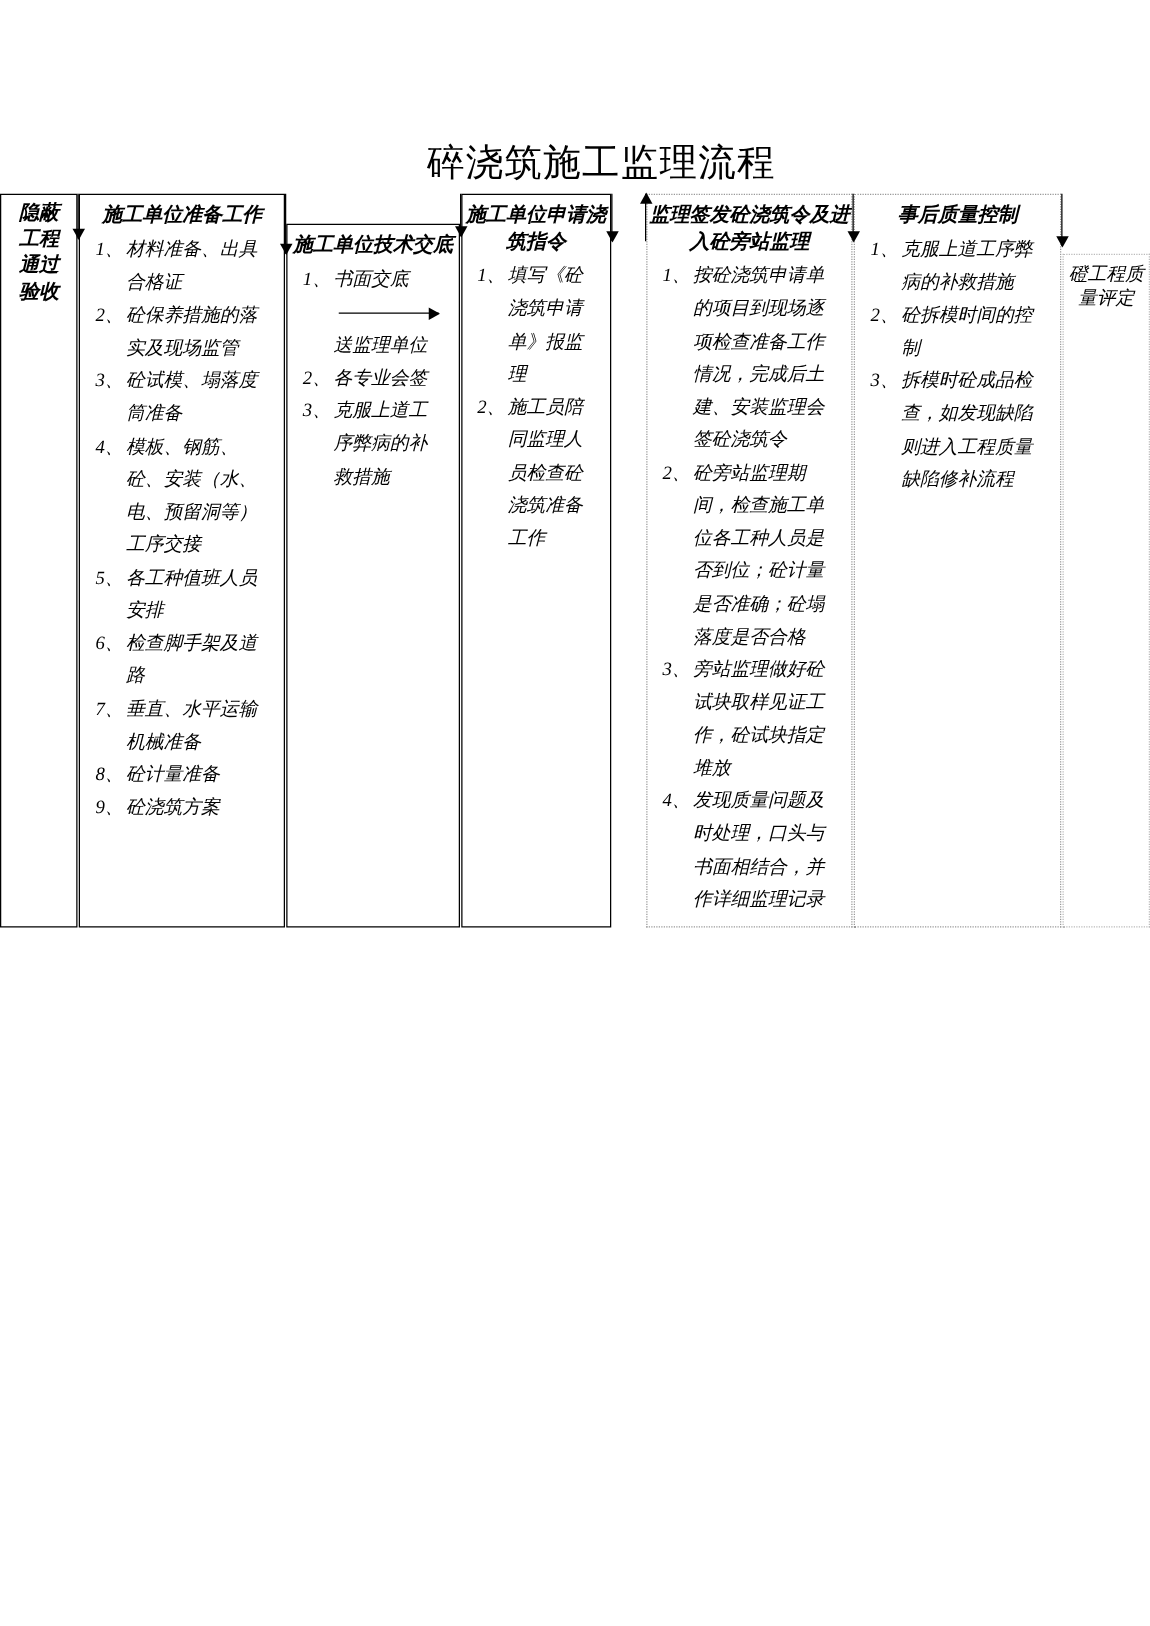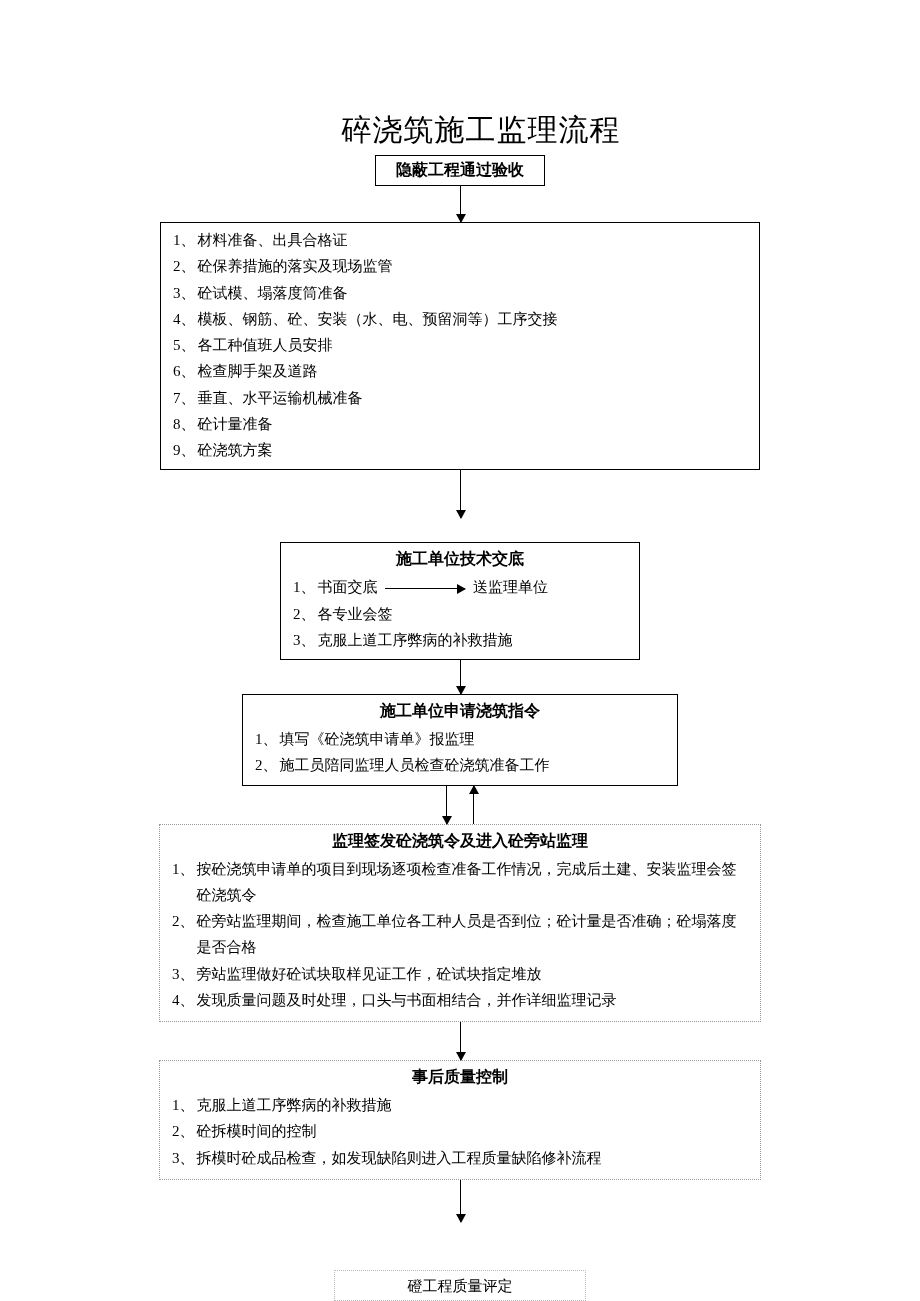--- a/index.html
+++ b/index.html
@@ -20,23 +20,23 @@
   .title {
     text-align: center;
     font-size: 30px;
     font-family: "SimSun", "宋体", serif;
     letter-spacing: 1px;
     margin-bottom: 4px;
     padding-left: 42px;
   }
   .center {
     display: flex;
-    flex-direction: column;
-    align-items: center;
+    flex-direction: row;
     width: 100%;
+    font-style: italic;
   }
   .box {
     border: 1.5px solid #000;
     box-sizing: border-box;
     background: #fff;
   }
   .box-title {
     text-align: center;
     font-weight: bold;
     font-size: 16px;
@@ -159,20 +159,21 @@
 
   <div class="center">
 
     <div class="box small-box">
       <span>隐蔽工程通过验收</span>
     </div>
 
     <div class="arrow-down" style="height:36px;"></div>
 
     <div class="box wide-box">
+      <div class="box-title">施工单位准备工作</div>
       <div class="list" id="list2">
           <div class="list-row">
             <span class="list-num">1、</span>
             <span class="list-text">材料准备、出具合格证</span>
           </div>
           <div class="list-row">
             <span class="list-num">2、</span>
             <span class="list-text">砼保养措施的落实及现场监管</span>
           </div>
           <div class="list-row">

